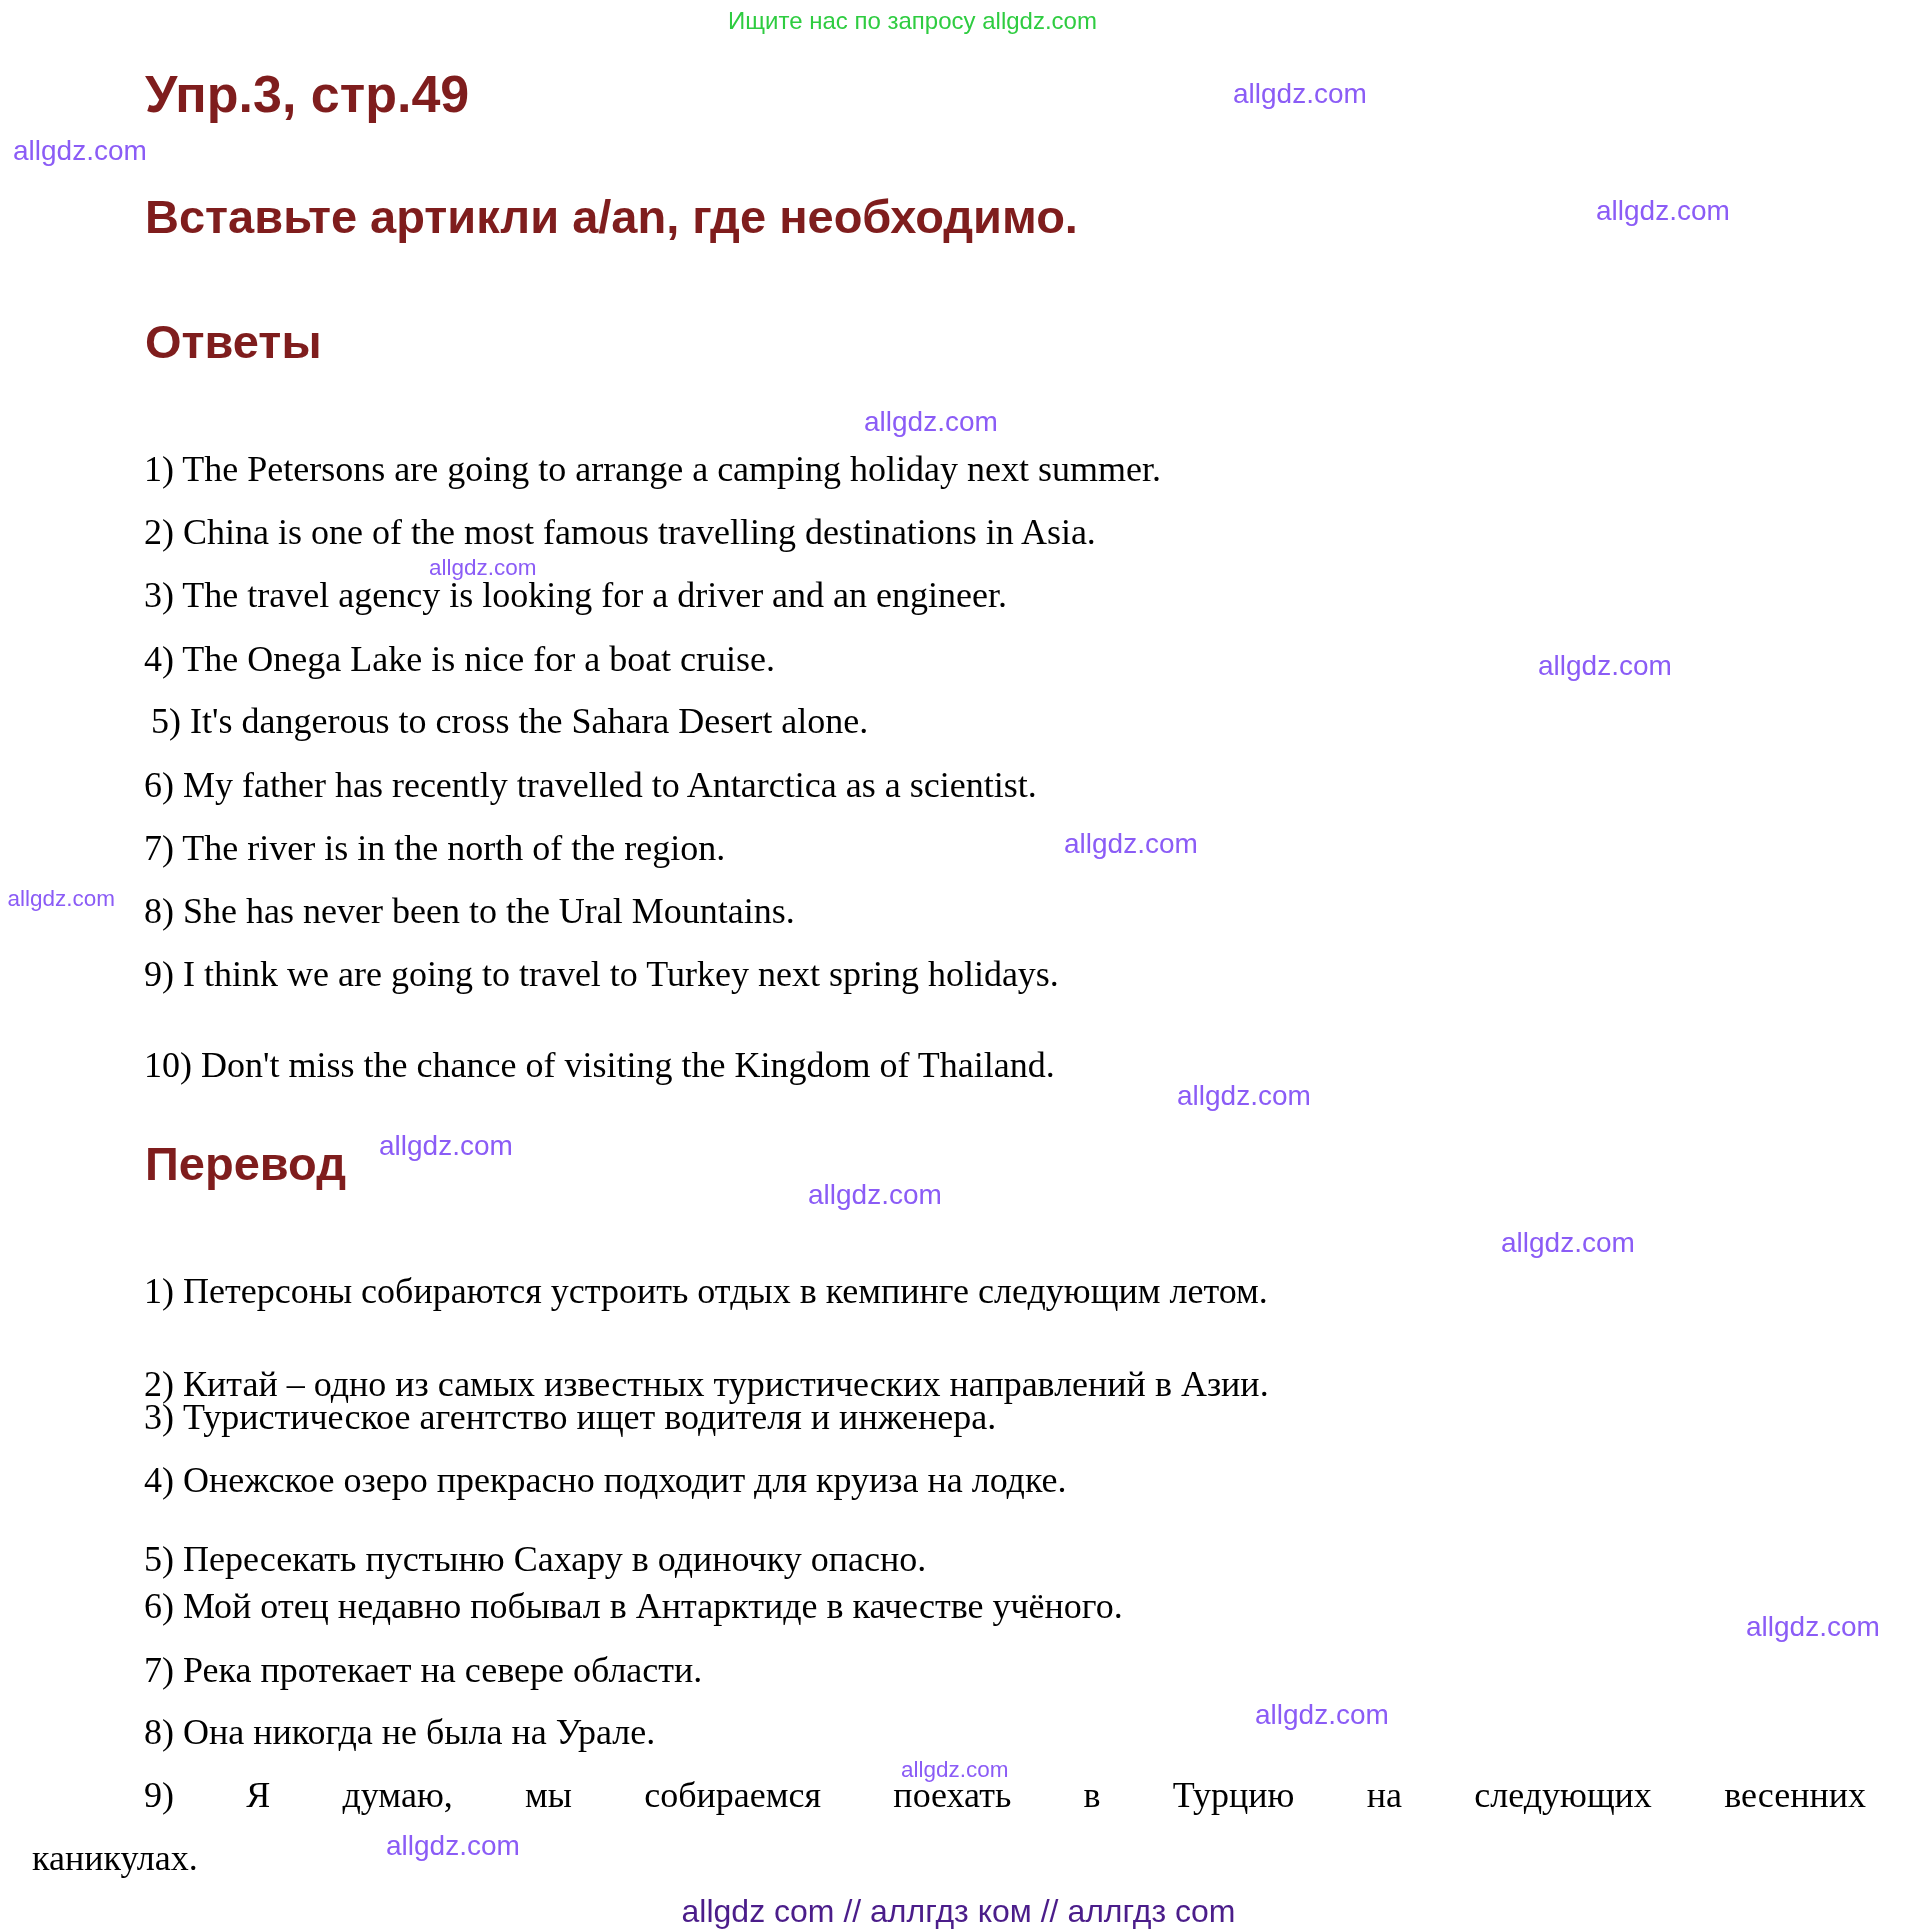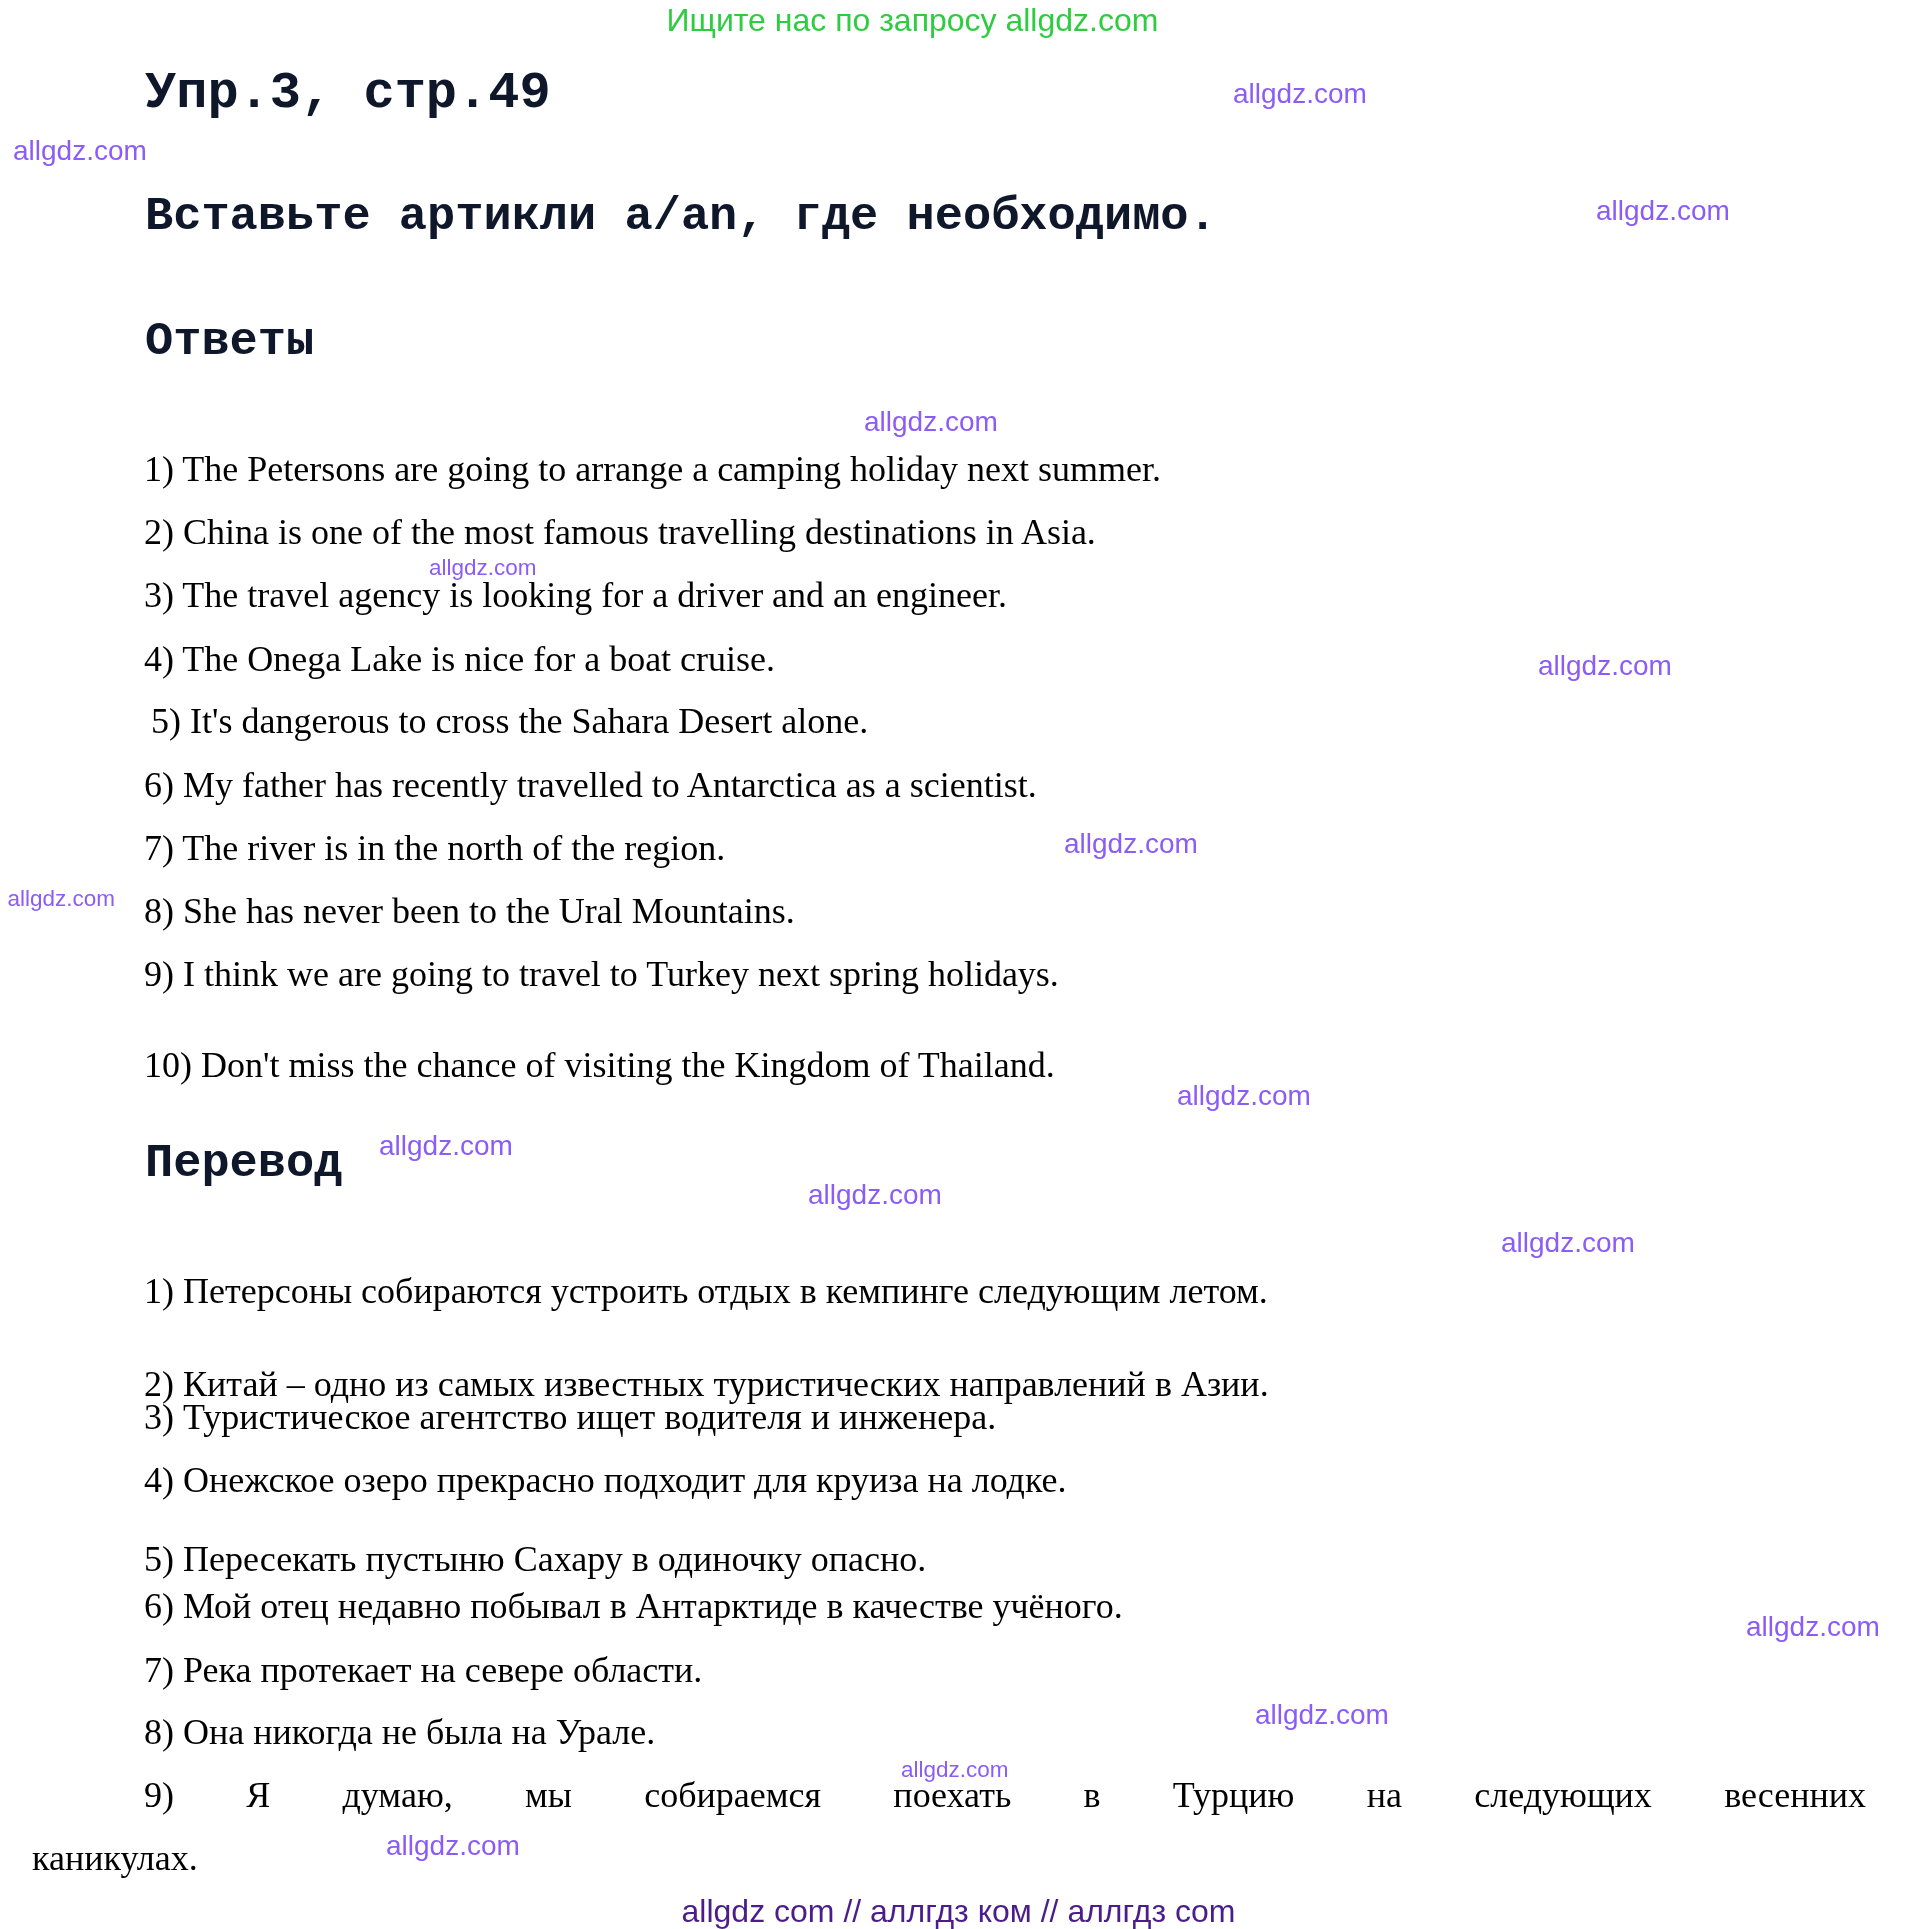--- a/index.html
+++ b/index.html
@@ -1,22 +1,22 @@
 <!DOCTYPE html>
 <html style="font-size:15px"><head>
 <meta charset="utf-8">
 <style>
   html,body{margin:0;padding:0;background:#fff;}
   body{width:1917px;height:1929px;position:relative;overflow:hidden;}
   .abs{position:absolute;white-space:nowrap;}
-  .banner{font-family:"Liberation Sans",sans-serif;font-size:32px;color:#2ecc40;top:0;left:0;width:1825px;text-align:center;line-height:41px;}
+  .banner{font-family:"Liberation Sans",sans-serif;font-size:24px;color:#2ecc40;top:0;left:0;width:1825px;text-align:center;line-height:41px;}
   .footer{font-family:"Liberation Sans",sans-serif;font-size:32px;color:#4b1d8a;top:1891px;left:0;width:1917px;text-align:center;line-height:41px;}
   .wm{font-family:"Liberation Sans",sans-serif;font-size:28px;color:#8b5cf6;line-height:32px;}
   .wm.small{font-size:22.5px;line-height:24px;}
-  .h{font-family:Liberation Mono, monospace;font-weight:bold;color:#0f172a;}
+  .h{font-family:Liberation Sans, sans-serif;font-weight:bold;color:#7f1d1d;}
   .h1{font-size:52px;line-height:60px;}
   .h2{font-size:47px;line-height:56px;}
   .line{font-family:"Liberation Serif",serif;font-size:36px;color:#000;line-height:58px;}
   .justify{width:1722px;text-align:justify;text-align-last:justify;white-space:normal;}
 </style>
 </head>
 <body>
 
 <div class="abs banner">Ищите нас по запросу allgdz.com</div>
 

